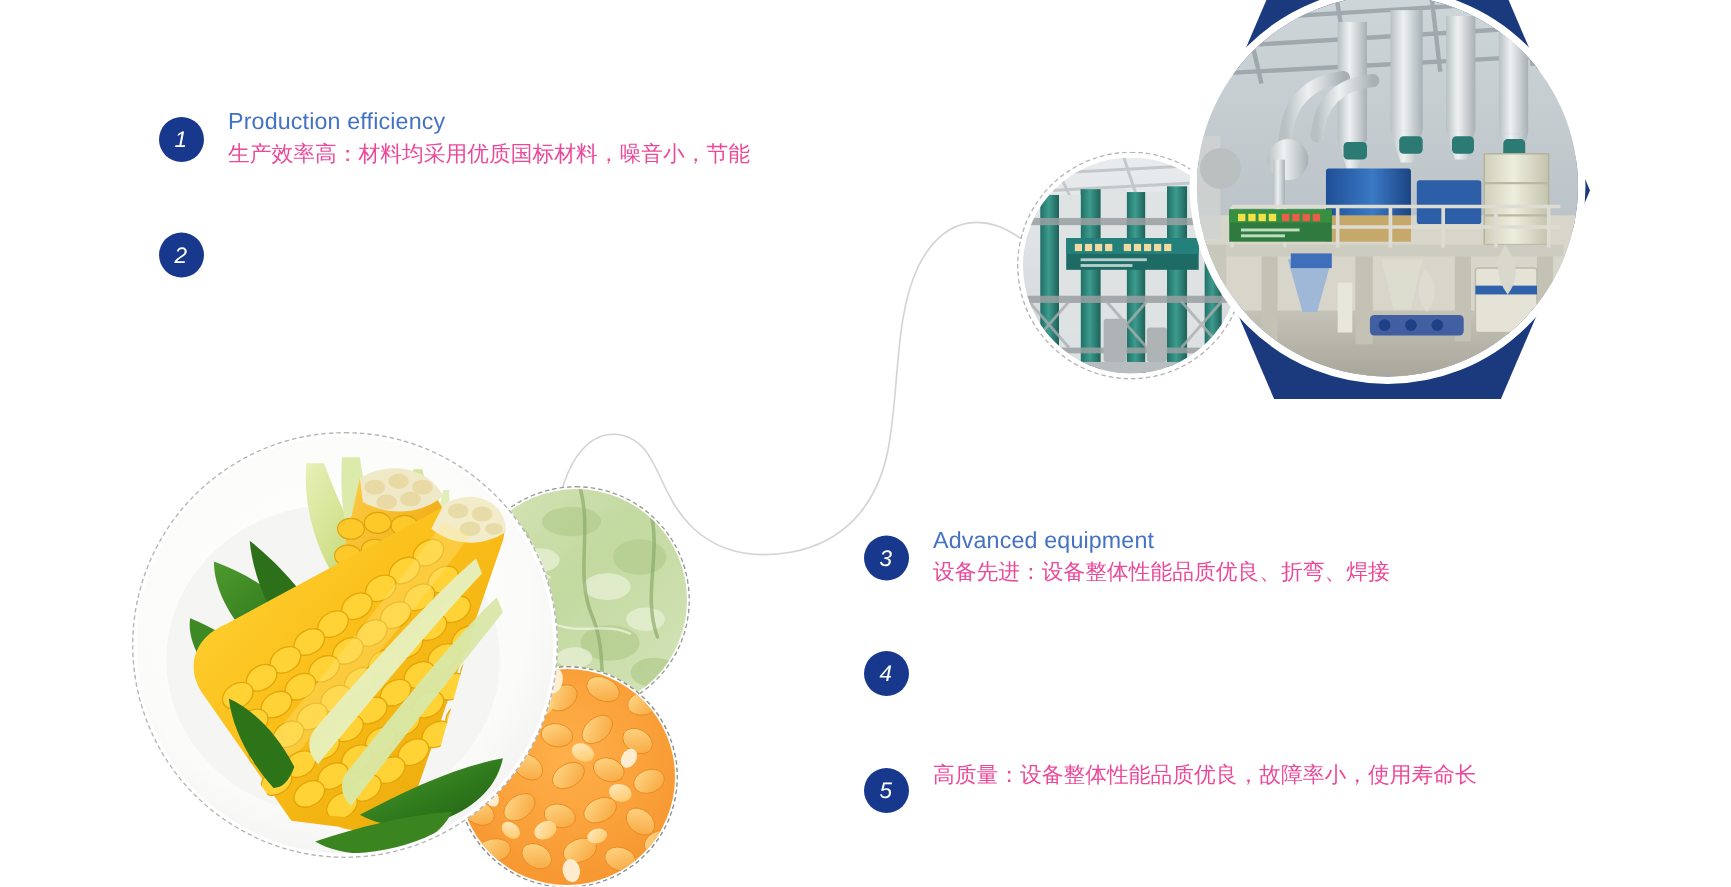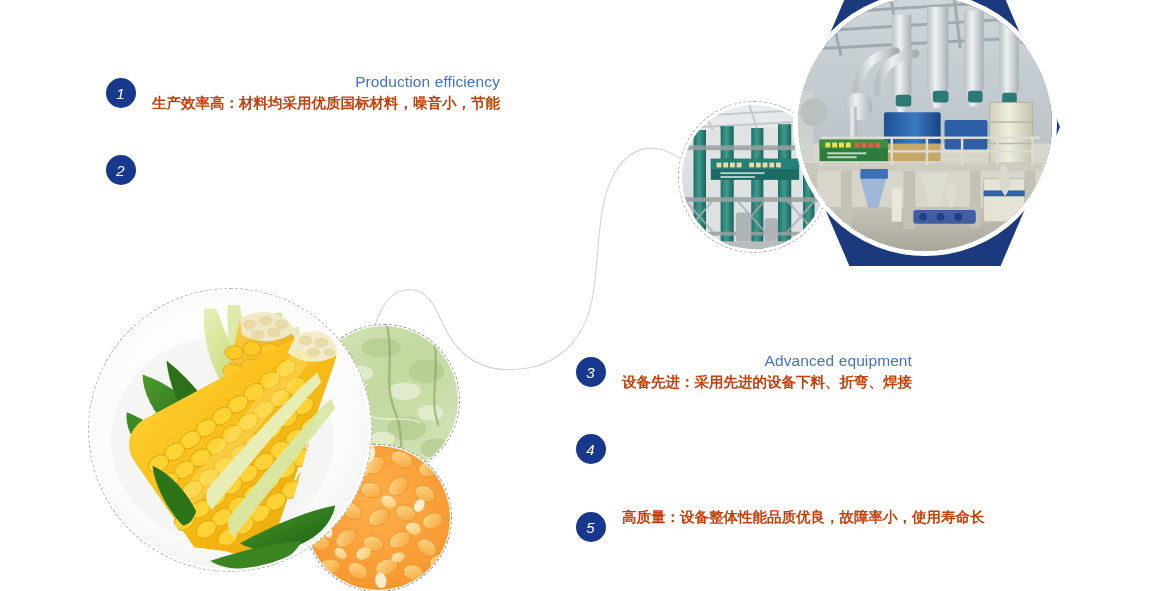--- a/index.html
+++ b/index.html
@@ -25,35 +25,34 @@
     font-style:italic;
     font-size:15px;
     font-weight:400;
     display:flex;align-items:center;justify-content:center;
     flex:0 0 30px;
     line-height:1;
     letter-spacing:0;
     box-sizing:border-box;
     padding-right:1px;
   }
-  .ftext{margin-left:16px;margin-top:-6px;text-align:right;}
+  .ftext{margin-left:16px;margin-top:-6px;}
   .fen{
     color:#4472c4;
     font-size:15.5px;
     line-height:20px;
     letter-spacing:.1px;
     white-space:nowrap;
   }
   .fzh{
-    color:#c2410c;
+    color:#ec4899;
     font-size:14.5px;
     line-height:22px;
     white-space:nowrap;
     font-family:"DejaVu Sans","Liberation Sans",sans-serif;
-    font-weight:bold;
   }
 
   
   .f1{left:106px;top:78px;}
   .f2{left:106px;top:155px;}
   .f3{left:576px;top:357px;}
   .f4{left:576px;top:434px;}
   .f5{left:576px;top:512px;}
 
   
@@ -662,21 +661,21 @@
   <div class="feature f2">
     <div class="badge">2</div>
     <div class="ftext">
     </div>
   </div>
 
   <div class="feature f3">
     <div class="badge">3</div>
     <div class="ftext">
       <div class="fen">Advanced equipment</div>
-      <div class="fzh">设备先进：采用先进的设备下料、折弯、焊接</div>
+      <div class="fzh">设备先进：设备整体性能品质优良、折弯、焊接</div>
     </div>
   </div>
 
   <div class="feature f4">
     <div class="badge">4</div>
     <div class="ftext">
     </div>
   </div>
 
   <div class="feature f5">

